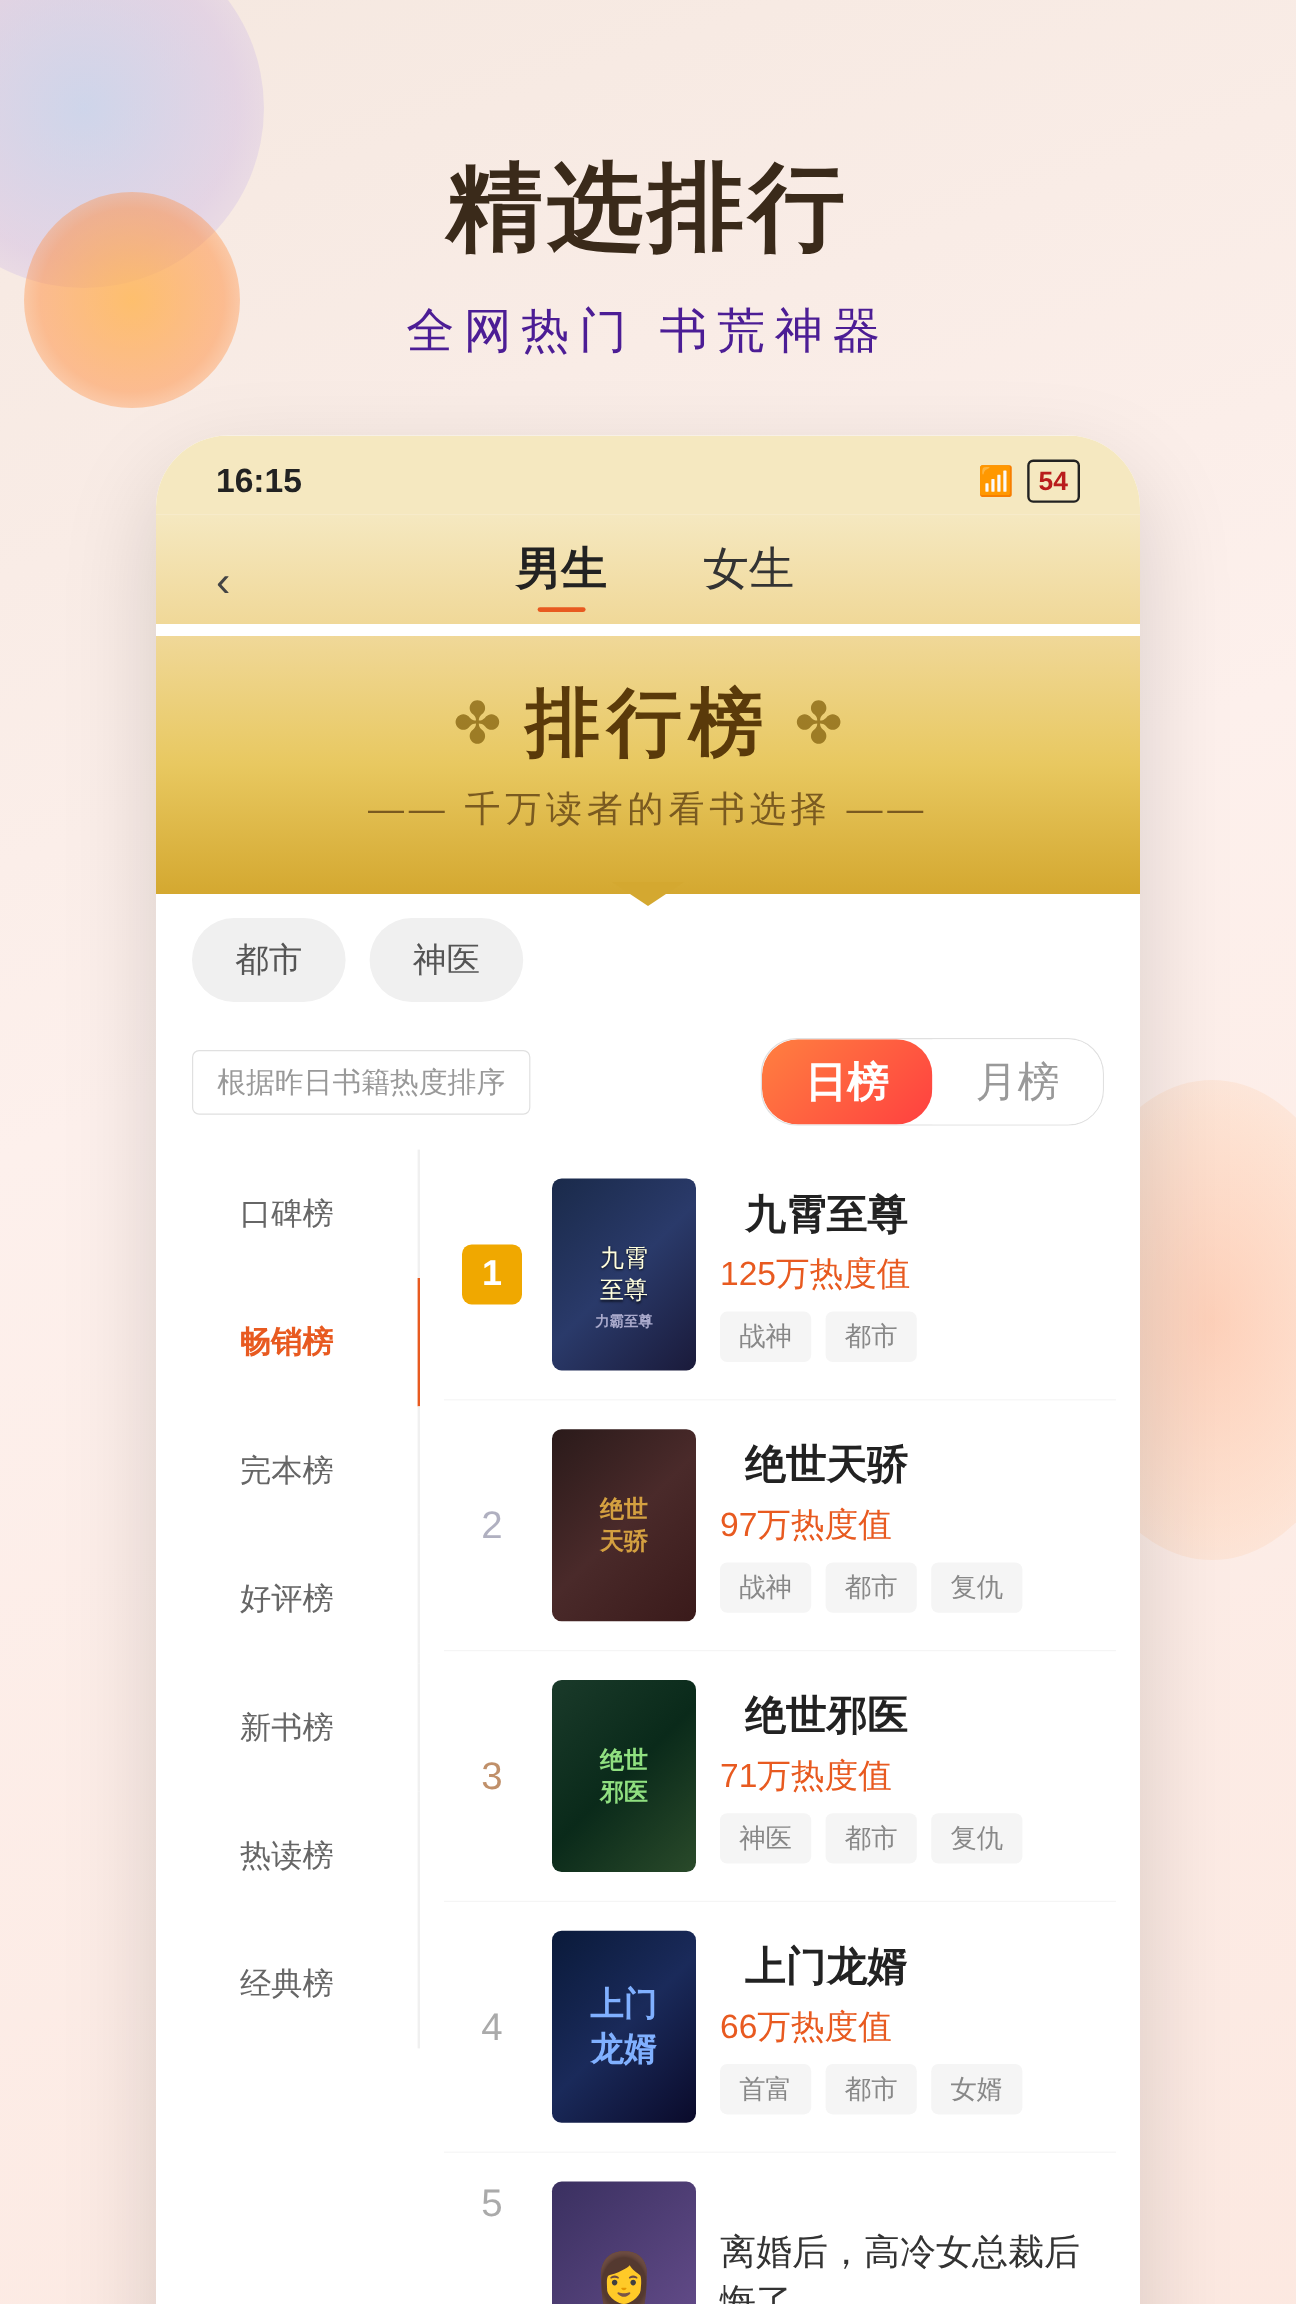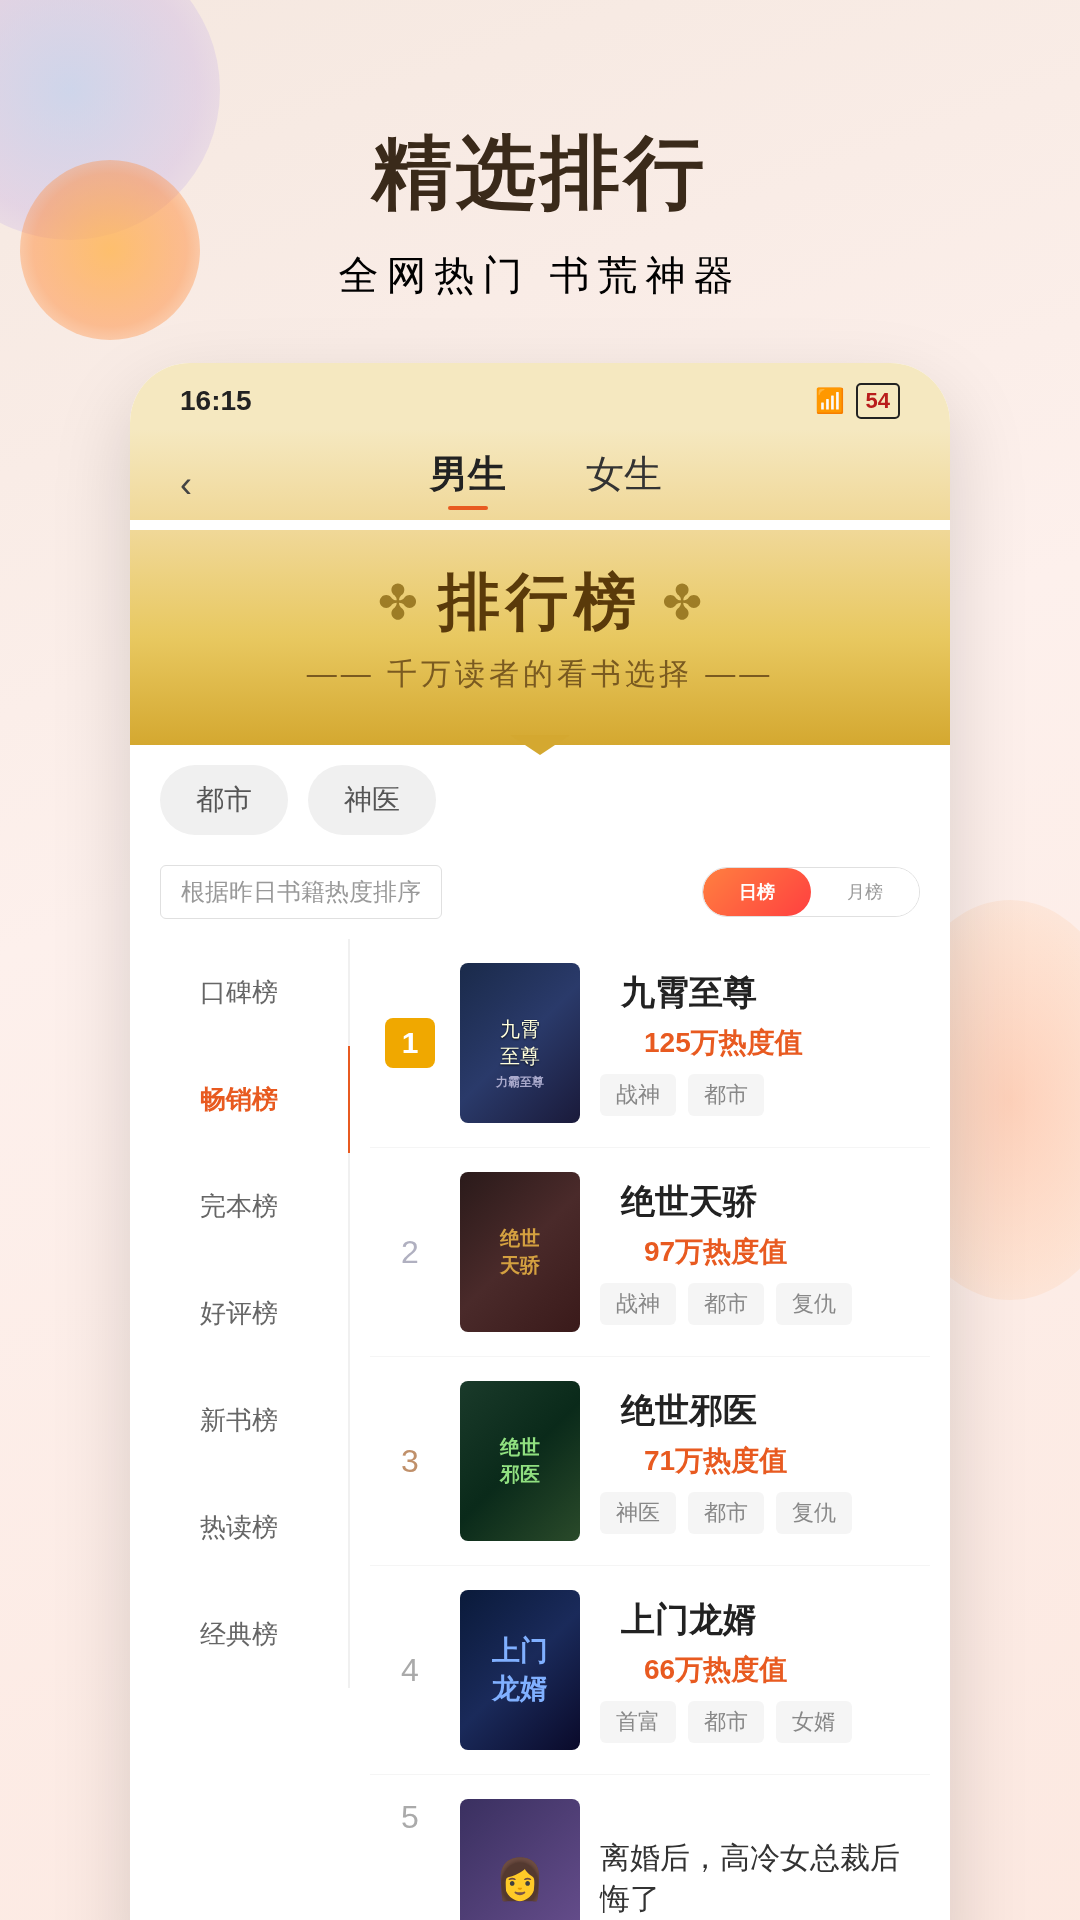--- a/index.html
+++ b/index.html
@@ -54,21 +54,21 @@
     }
     .hero-title {
       font-size: 80px;
       font-weight: 900;
       color: #3a2a1a;
       letter-spacing: 4px;
       margin-bottom: 20px;
     }
     .hero-subtitle {
       font-size: 40px;
-      color: #000000;
+      color: #4c1d95;
       letter-spacing: 8px;
       font-weight: 400;
     }
 
     
     .phone-mockup {
       position: relative;
       z-index: 2;
       margin: 0 auto;
       width: 820px;
@@ -225,21 +225,21 @@
       border-radius: 6px;
     }
     .date-toggle {
       display: flex;
       border-radius: 30px;
       overflow: hidden;
       border: 1px solid #e0e0e0;
     }
     .date-btn {
       padding: 12px 36px;
-      font-size: 18px;
+      font-size: 35px;
       cursor: pointer;
       background: #fff;
       color: #999;
       border: none;
     }
     .date-btn.active {
       background: linear-gradient(135deg, #ff8040, #ff4040);
       color: #fff;
       font-weight: 600;
       border-radius: 30px;
@@ -377,23 +377,22 @@
     .book-title {
       font-size: 34px;
       font-weight: 700;
       color: #222;
       margin-bottom: 8px;
       margin-left: 21px;
     }
     .book-heat {
       font-size: 28px;
       color: #e85a20;
-      font-weight: 700;
+      font-weight: 400;
       margin-bottom: 12px;
-      margin-left: 44px;
     }
     .book-tags {
       display: flex;
       gap: 12px;
       flex-wrap: wrap;
     }
     .book-tag {
       font-size: 22px;
       color: #888;
       background: #f5f5f5;

